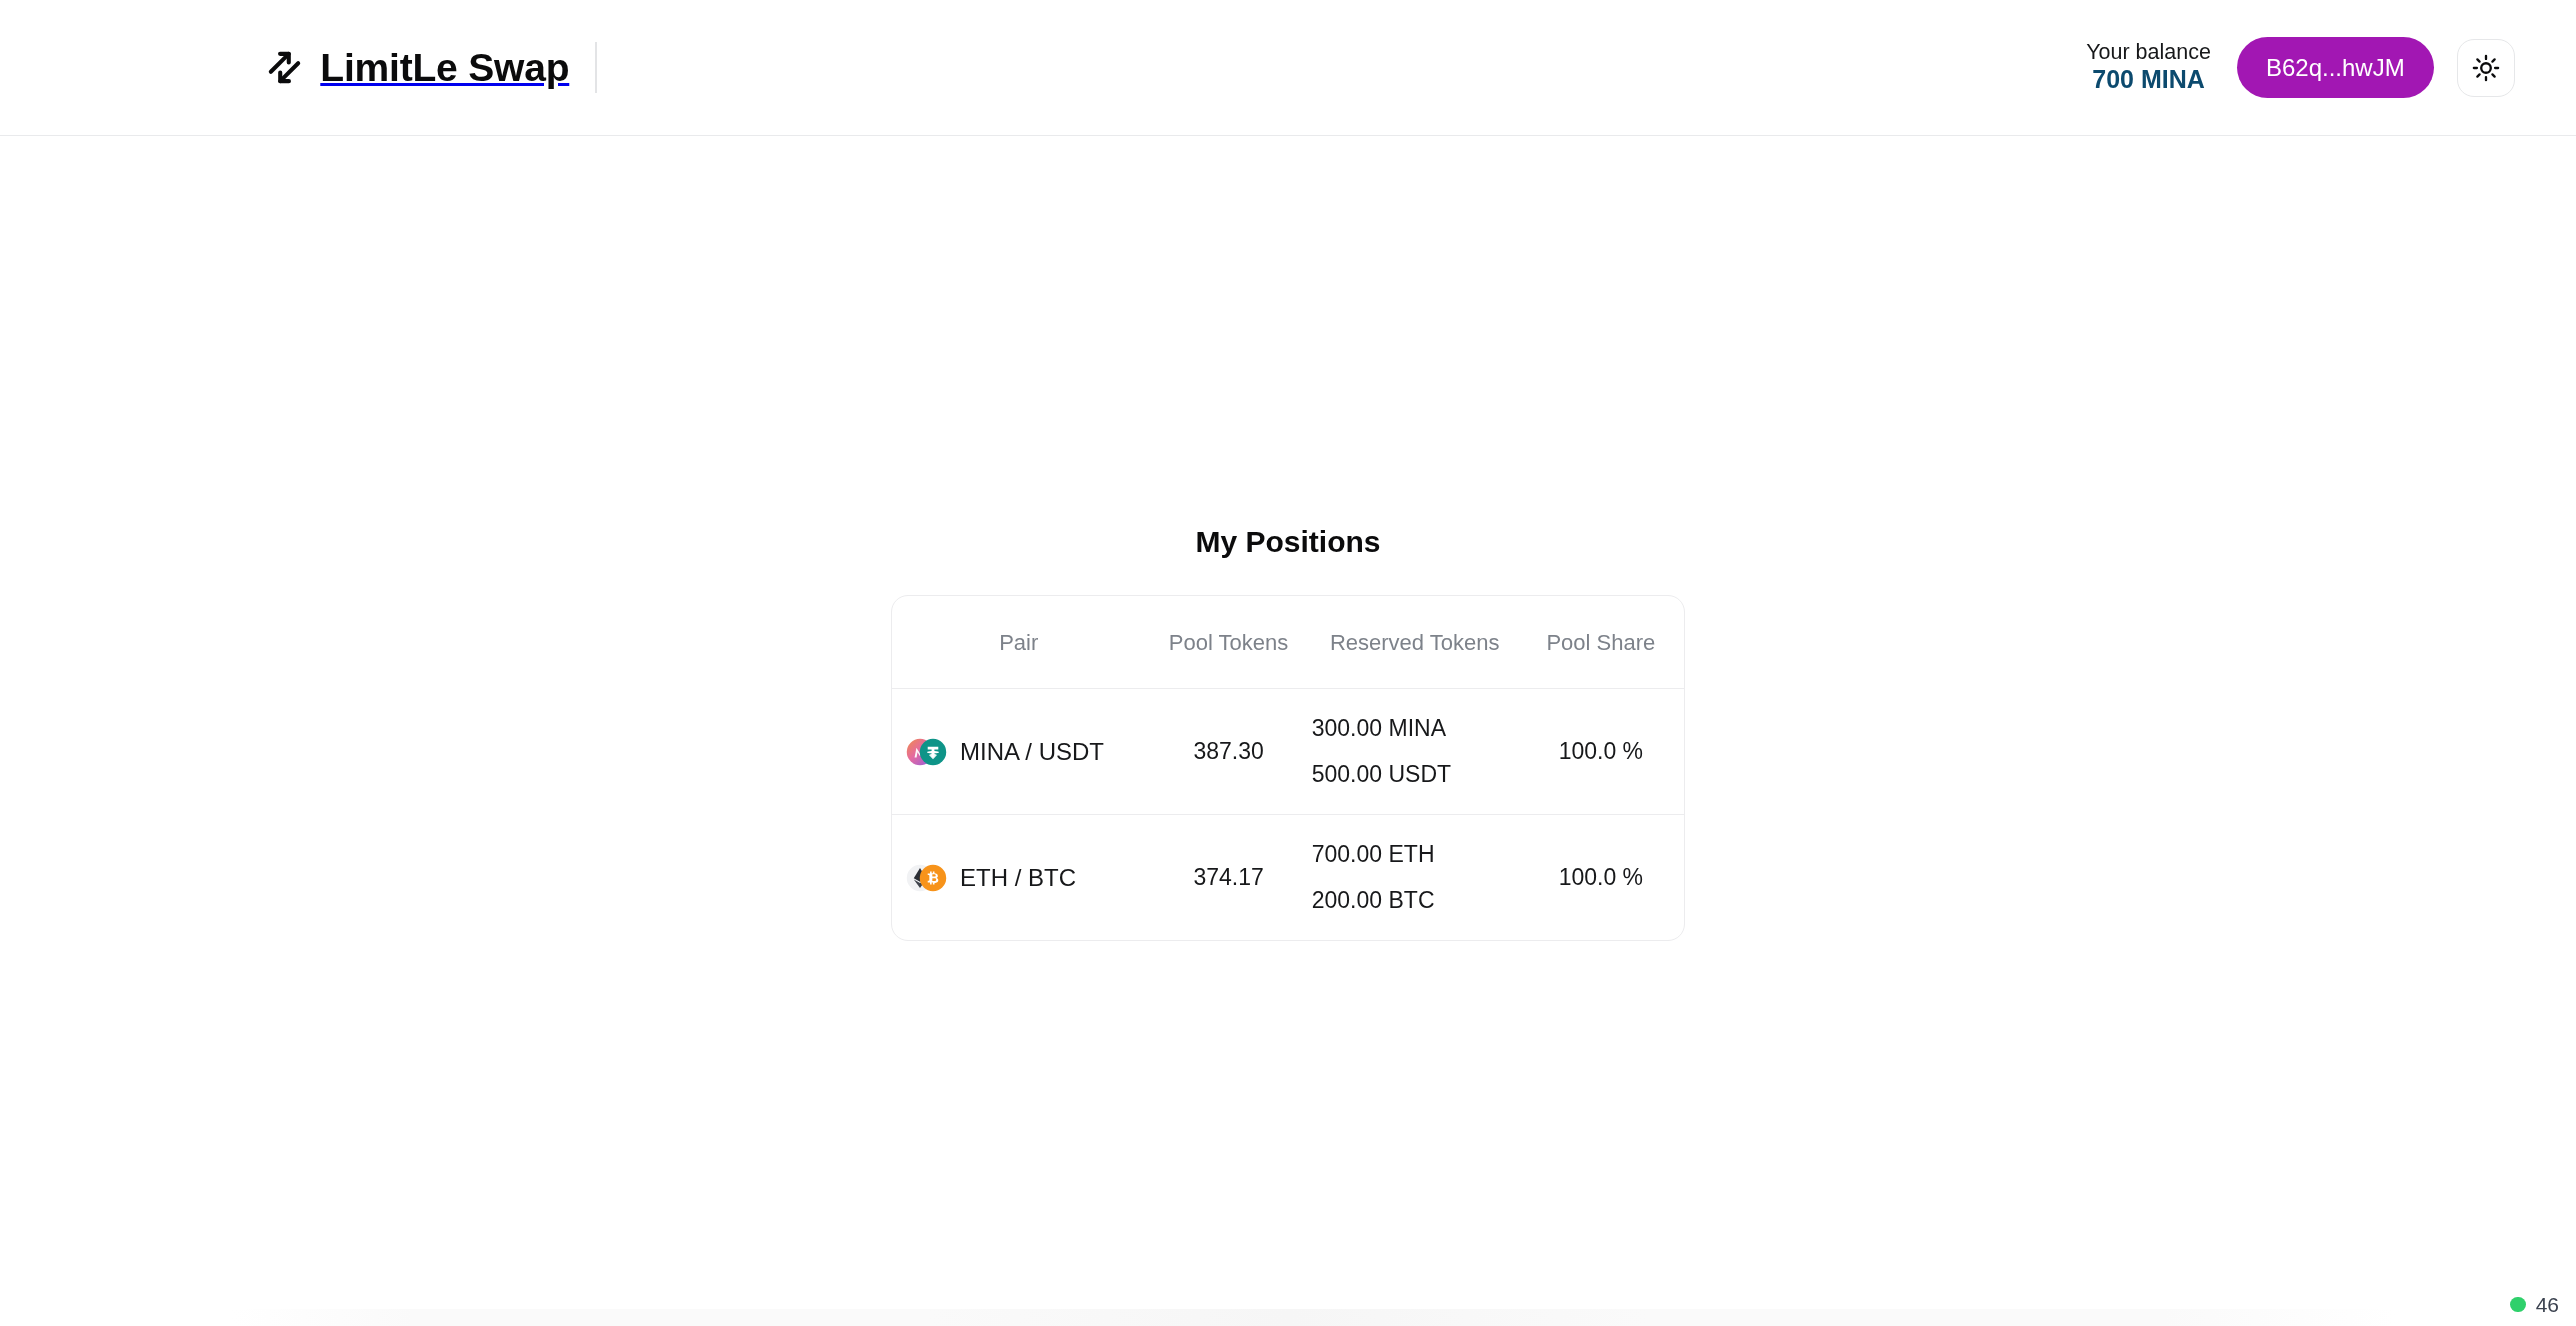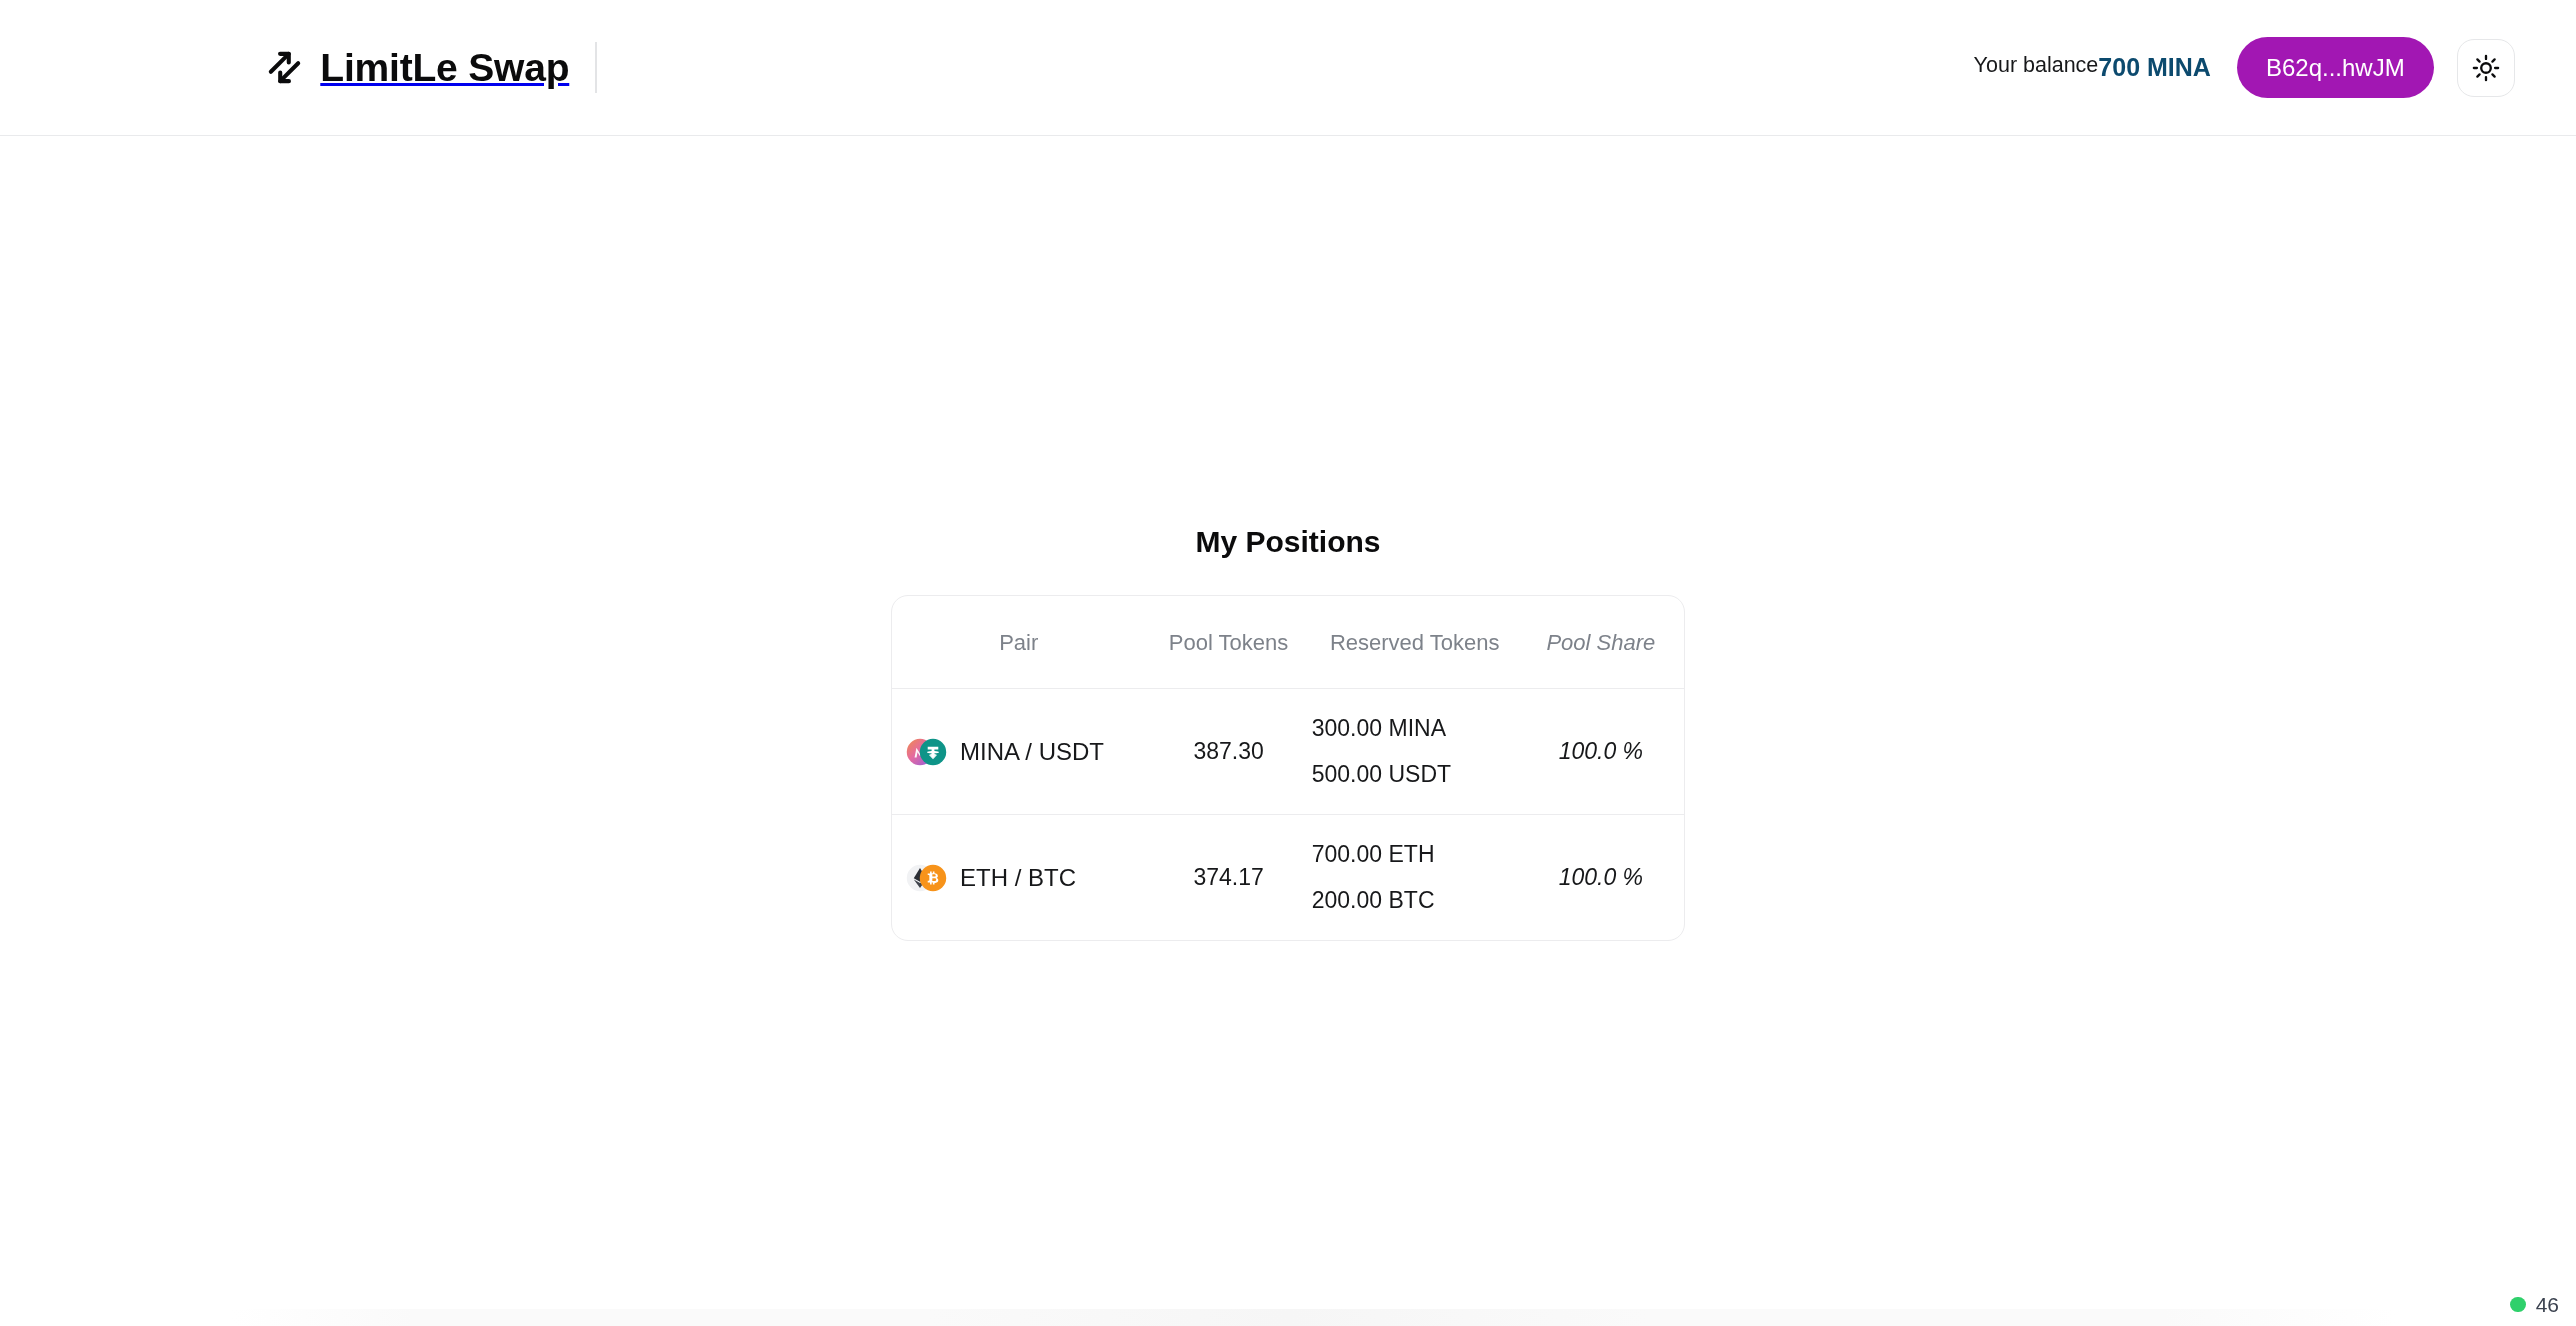--- a/index.html
+++ b/index.html
@@ -68,22 +68,22 @@
   .header-right {
     margin-left: auto;
     display: flex;
     align-items: center;
     gap: 23px;
     padding-right: 12.3px;
   }
 
   .balance-block {
     display: flex;
-    flex-direction: row;
-    align-items: flex-start;
+    flex-direction: column;
+    align-items: center;
     line-height: 1.18;
     margin-right: 3.1px;
   }
   .balance-label { font-size: 21.5px; color: #17181a; }
   .balance-value { font-size: 25px; font-weight: 700; color: #0c4a6e; }
 
   .wallet-pill {
     background: #a217b3;
     color: #ffffff;
     font-size: 24px;
@@ -158,21 +158,21 @@
     padding: 26px 0;
     font-size: 23px;
     color: #17181a;
     text-align: center;
     vertical-align: middle;
   }
 
   .col-pair { width: 32%; }
   .col-pooltokens { width: 21%; }
   .col-reserved { width: 26%; }
-  .col-share { width: 21%; font-style: italic; }
+  .col-share { width: 21%; }
 
   .pair-cell-inner {
     display: flex;
     align-items: center;
     gap: 14px;
     padding-left: 14px;
   }
 
   .token-pair-icons {
     position: relative;

